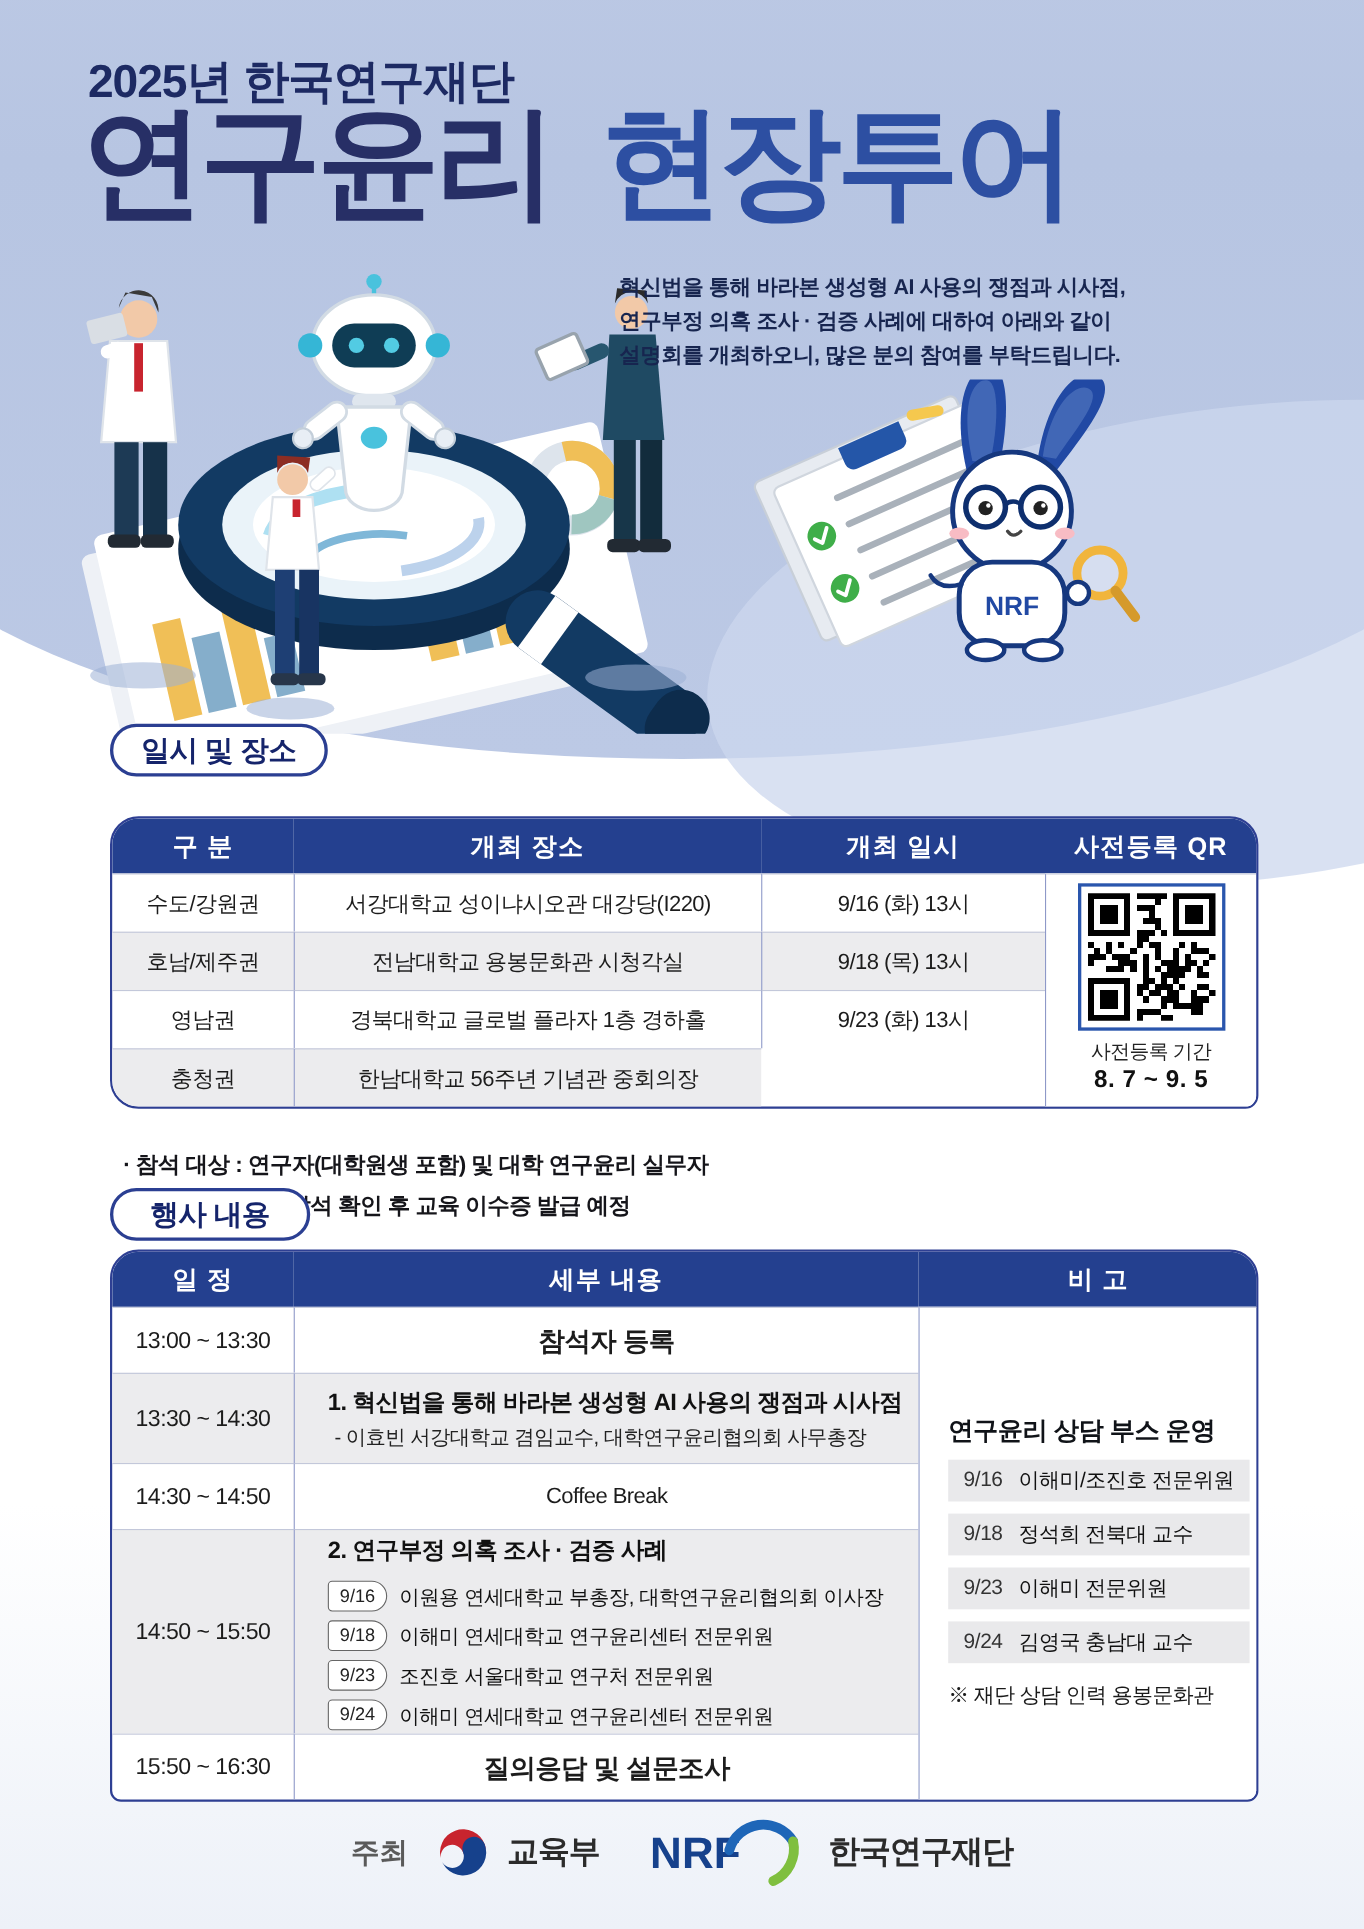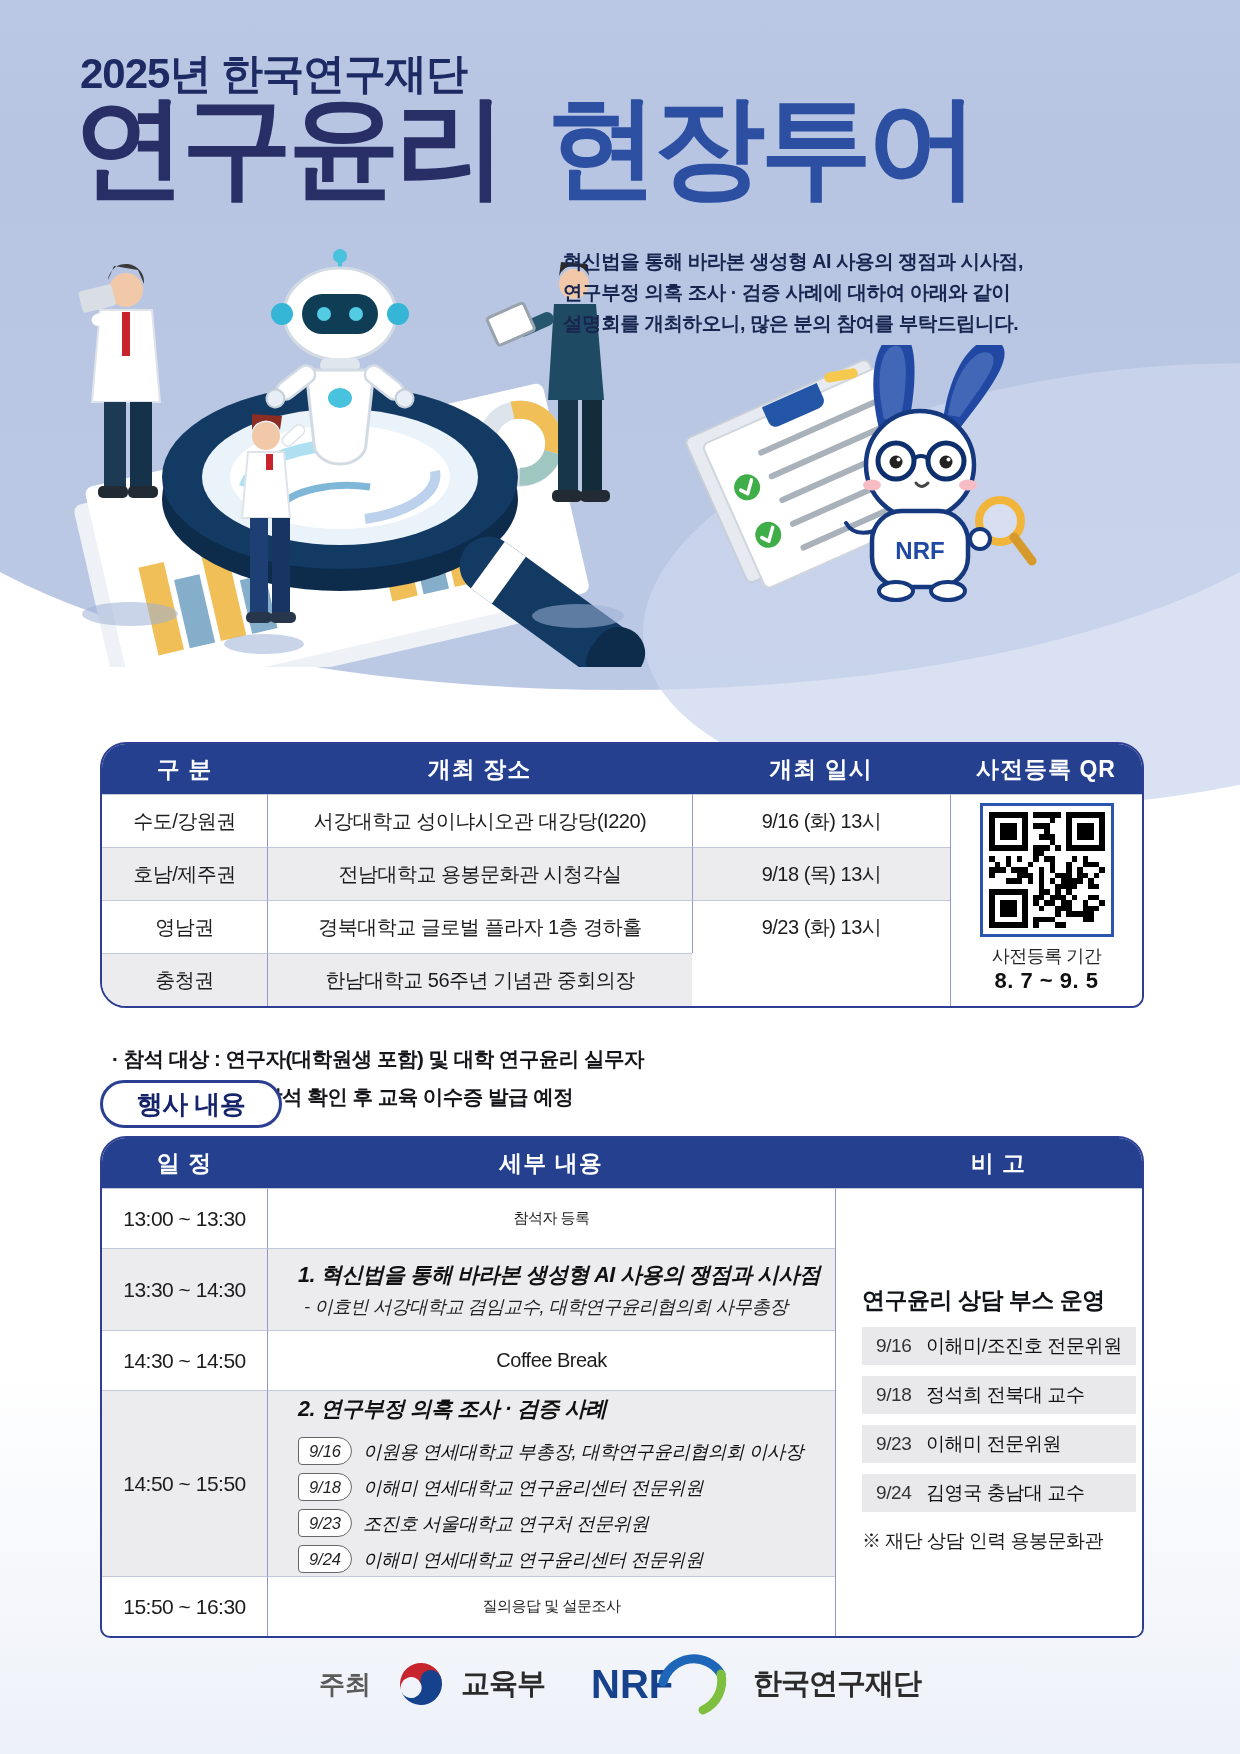--- a/index.html
+++ b/index.html
@@ -86,22 +86,22 @@
   .notes { position:absolute; left:112px; top:996px; z-index:5;
     font-size:20.5px; font-weight:bold; color:#15151a; line-height:1.85; letter-spacing:-0.5px;margin-top:44px; }
   .notes .n2 { padding-left:7px; }
   
   .t2 {
     top:1136px; border-radius:26px 26px 10px 10px;
     grid-template-columns:165px 568px 1fr;
     grid-template-rows:50px 60px 82px 60px 186px 60px;
   }
   .cell.left-pad { flex-direction:column; align-items:flex-start; justify-content:center;
-    padding-left:30px;font-style:italic; }
-  .bold20 { font-weight:normal; font-size:15px;text-align:center; }
+    padding-left:30px; }
+  .bold20 { font-weight:bold; font-size:24px;text-align:center; }
   .sess-title { font-weight:bold; font-size:21.5px; color:#111; }
   .sess-sub { font-size:18.5px; color:#222; margin-top:5px; padding-left:6px; }
   .speaker-line { display:flex; align-items:center; margin-top:8px; font-size:18.5px;
     color:#111; letter-spacing:-0.4px; }
   .date-pill {
     display:inline-flex; align-items:center; justify-content:center;
     min-width:52px; height:26px; margin-right:11px; background:#fff;
     border:1.5px solid #666; border-radius:4px 14px 14px 4px;
     font-size:16.5px; color:#222; letter-spacing:0;
   }
@@ -290,20 +290,23 @@
         <circle cx="92" cy="158" r="21" fill="#ffffff" fill-opacity="0.25" stroke="#f1b53c" stroke-width="8"></circle>
         <line x1="106" y1="174" x2="124" y2="198" stroke="#d59a2b" stroke-width="9" stroke-linecap="round"></line>
         <circle cx="72" cy="176" r="10" fill="#ffffff" stroke="#16387f" stroke-width="4"></circle>
       </g>
       <path d="M-34,168 q-20,6 -28,-8" fill="none" stroke="#16387f" stroke-width="4" stroke-linecap="round"></path>
       <ellipse cx="-12" cy="228" rx="17" ry="9" fill="#ffffff" stroke="#16387f" stroke-width="4"></ellipse>
       <ellipse cx="40" cy="228" rx="17" ry="9" fill="#ffffff" stroke="#16387f" stroke-width="4"></ellipse>
     </g>
   </svg>
 
+  <div class="badge badge1">
+    <span>일시 및 장소</span>
+  </div>
 
   <div class="tbl t1">
     <div class="th" style="grid-column:1;grid-row:1">구 분</div>
     <div class="th" style="grid-column:2;grid-row:1">개최 장소</div>
     <div class="th" style="grid-column:3;grid-row:1">개최 일시</div>
     <div class="th" style="grid-column:4;grid-row:1">사전등록 QR</div>
 
     <div class="cell bt" style="grid-column:1;grid-row:2">수도/강원권</div>
     <div class="cell bt bl" style="grid-column:2;grid-row:2">서강대학교 성이냐시오관 대강당(I220)</div>
     <div class="cell bt bl" style="grid-column:3;grid-row:2">9/16 (화) 13시</div>

